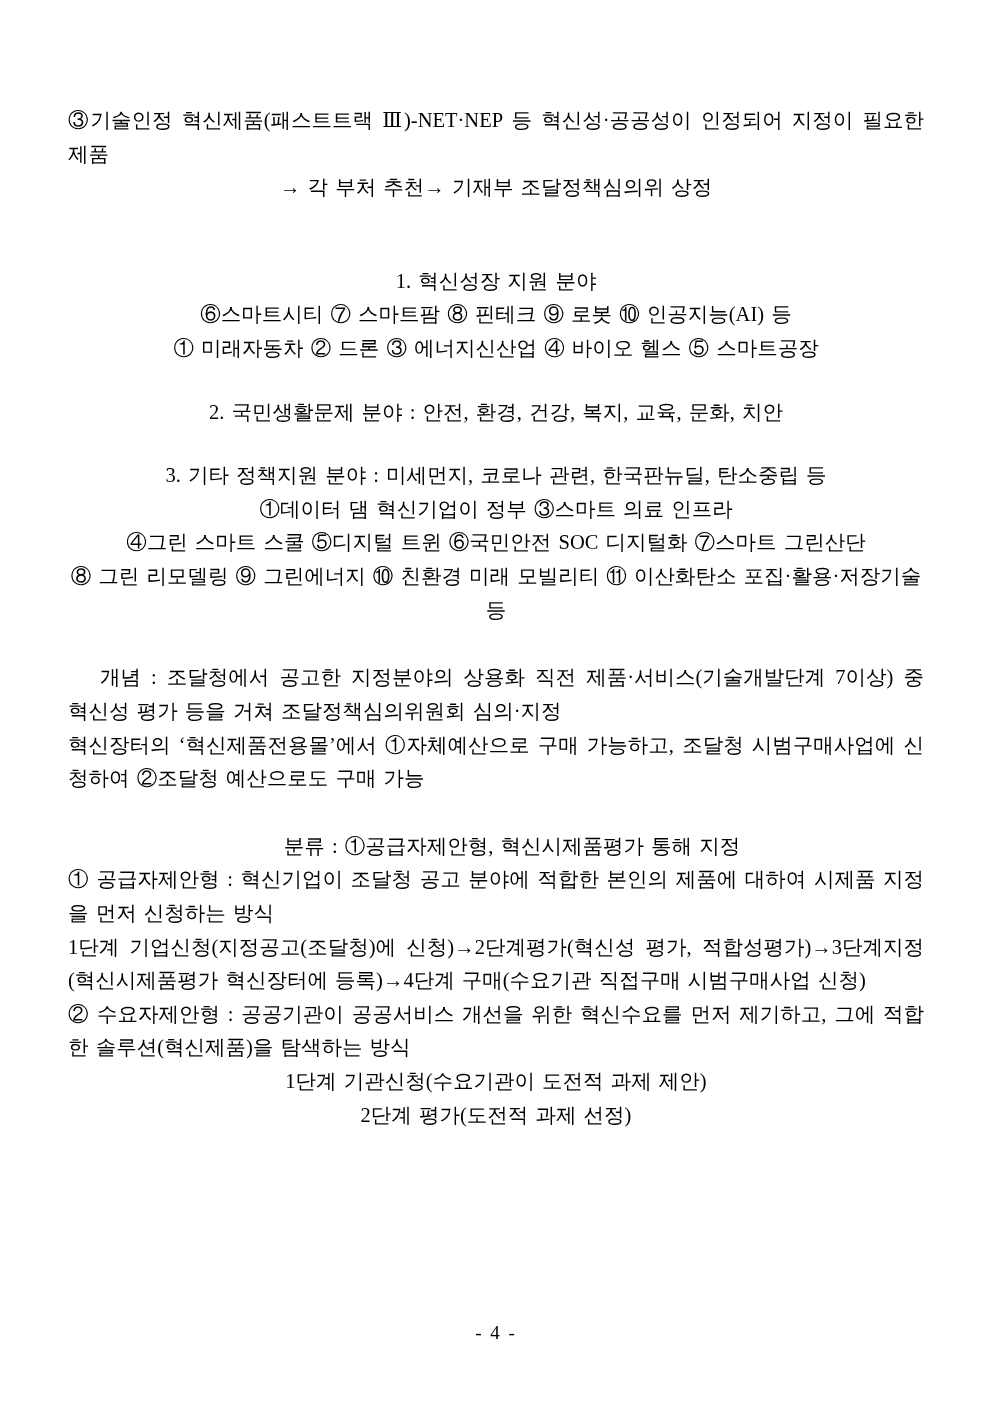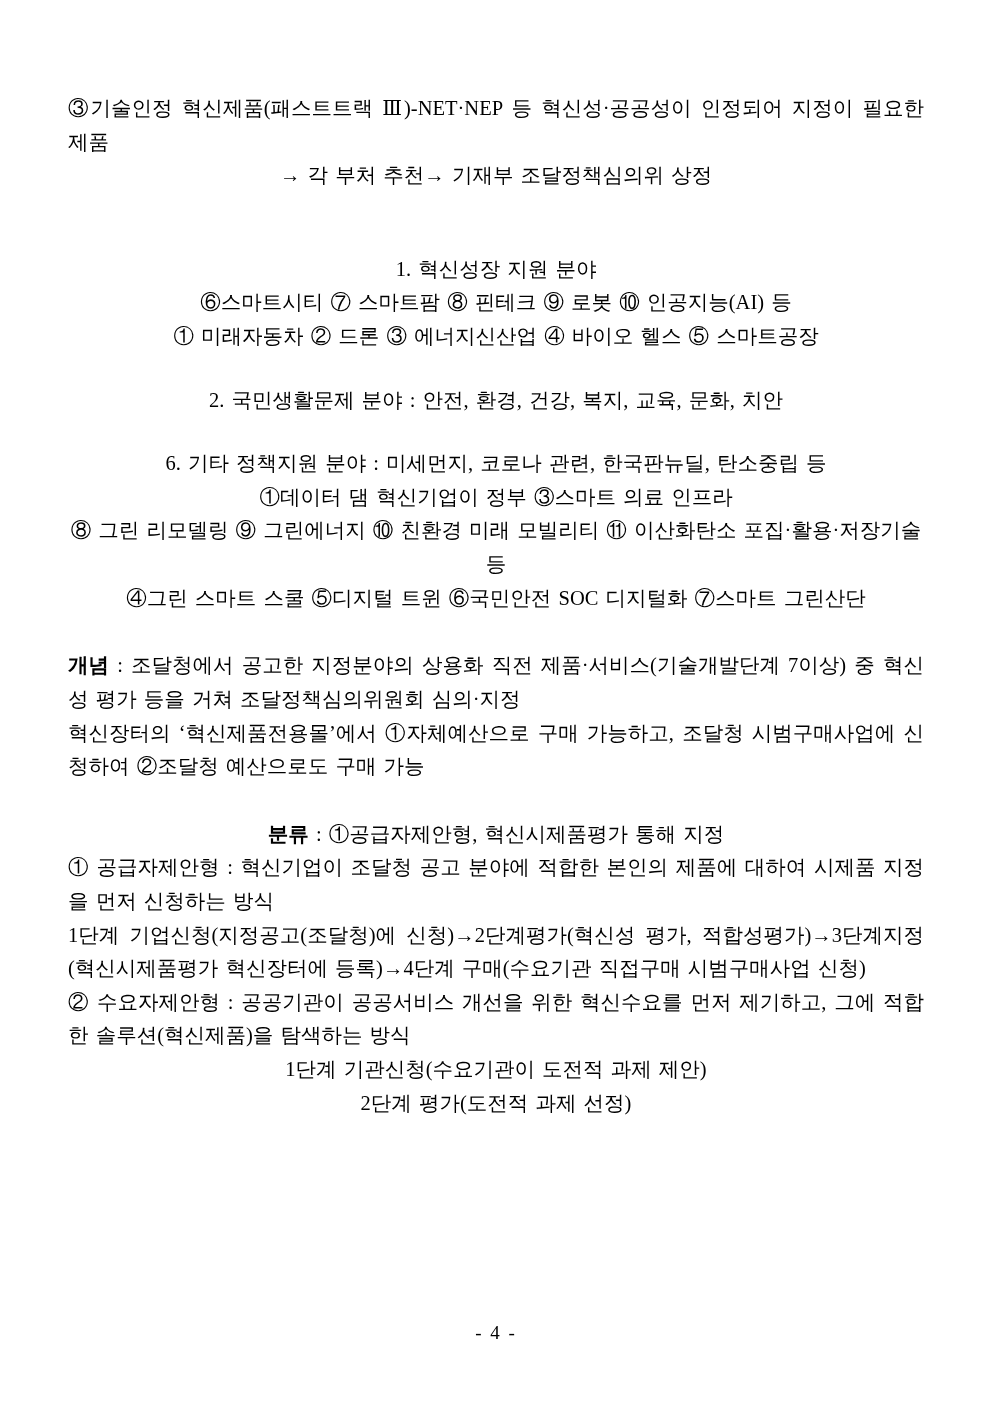--- a/index.html
+++ b/index.html
@@ -13,37 +13,37 @@
     height: 1403px;
     background: #ffffff;
     margin: 0 auto;
     font-family: "Liberation Serif", "DejaVu Serif", serif;
     color: #000000;
     box-sizing: border-box;
   }
   .content {
     position: absolute;
     left: 68px;
-    top: 92px;
+    top: 104px;
     width: 856px;
   }
   p {
     margin: 0;
     font-size: 20.5px;
     line-height: 1.64;
     text-align: justify;
     text-justify: inter-ideograph;
     word-spacing: 2px;
   }
   p.nojust {
     text-align: center;
   }
   .gap-md { height: 30px; }
   .gap-lg { height: 34px; }
-  .bold { font-weight: bold; }
+  .bold { font-weight: normal; margin-left: 32px; }
   .pagenum {
     position: absolute;
     left: 0;
     right: 0;
     top: 1322px;
     text-align: center;
     font-size: 19px;
     font-family: "Liberation Serif", "DejaVu Serif", serif;
     letter-spacing: 2px;
   }
@@ -65,24 +65,24 @@
     <p class="nojust">1. 혁신성장 지원 분야</p>
     <p class="nojust">⑥스마트시티 ⑦ 스마트팜 ⑧ 핀테크 ⑨ 로봇 ⑩ 인공지능(AI) 등</p>
     <p class="nojust">① 미래자동차 ② 드론 ③ 에너지신산업 ④ 바이오 헬스 ⑤ 스마트공장</p>
 
     <div class="gap-md"></div>
 
     <p class="nojust">2. 국민생활문제 분야 : 안전, 환경, 건강, 복지, 교육, 문화, 치안</p>
 
     <div class="gap-md"></div>
 
-    <p class="nojust">6. 기타 정책지원 분야 : 미세먼지, 코로나 관련, 한국판뉴딜, 탄소중립 등</p>
+    <p class="nojust">3. 기타 정책지원 분야 : 미세먼지, 코로나 관련, 한국판뉴딜, 탄소중립 등</p>
     <p class="nojust">①데이터 댐 혁신기업이 정부 ③스마트 의료 인프라</p>
+    <p class="nojust">④그린 스마트 스쿨 ⑤디지털 트윈 ⑥국민안전 SOC 디지털화 ⑦스마트 그린산단</p>
     <p class="nojust">⑧ 그린 리모델링 ⑨ 그린에너지 ⑩ 친환경 미래 모빌리티 ⑪ 이산화탄소 포집·활용·저장기술 등</p>
-    <p class="nojust">④그린 스마트 스쿨 ⑤디지털 트윈 ⑥국민안전 SOC 디지털화 ⑦스마트 그린산단</p>
 
     <div class="gap-lg"></div>
 
     <p><span class="bold">개념</span><span> : 조달청에서 공고한 지정분야의 상용화 직전 제품·서비스(기술개발단계 7이상) 중 혁신성 평가 등을 거쳐 조달정책심의위원회 심의·지정</span></p>
     <p>혁신장터의 ‘혁신제품전용몰’에서 ①자체예산으로 구매 가능하고, 조달청 시범구매사업에 신청하여 ②조달청 예산으로도 구매 가능</p>
 
     <div class="gap-lg"></div>
 
     <p class="nojust"><span class="bold">분류</span><span> : ①공급자제안형, 혁신시제품평가 통해 지정</span></p>
     <p>① 공급자제안형 : 혁신기업이 조달청 공고 분야에 적합한 본인의 제품에 대하여 시제품 지정을 먼저 신청하는 방식</p>

